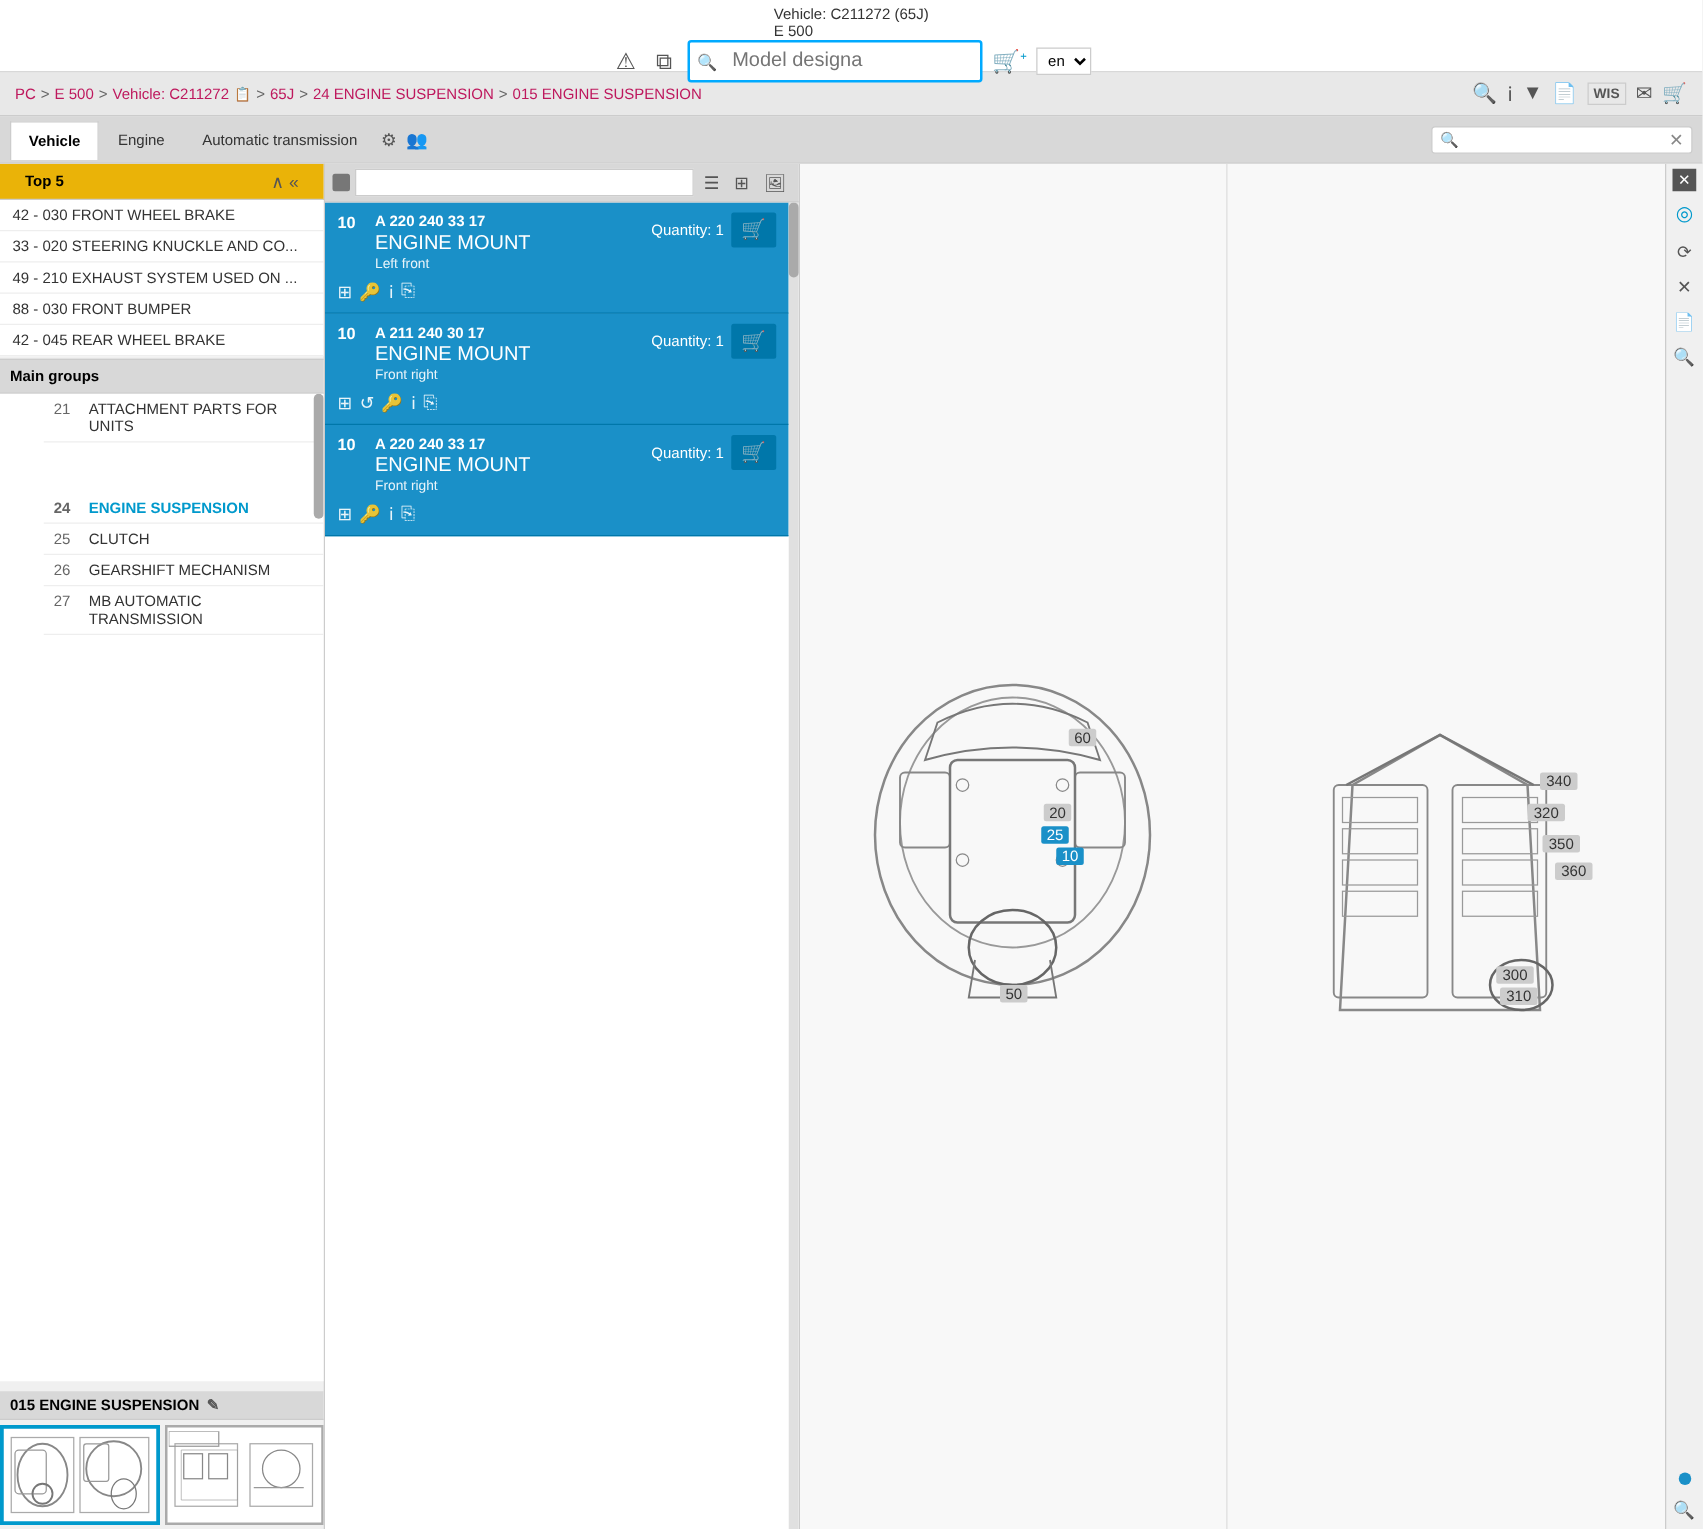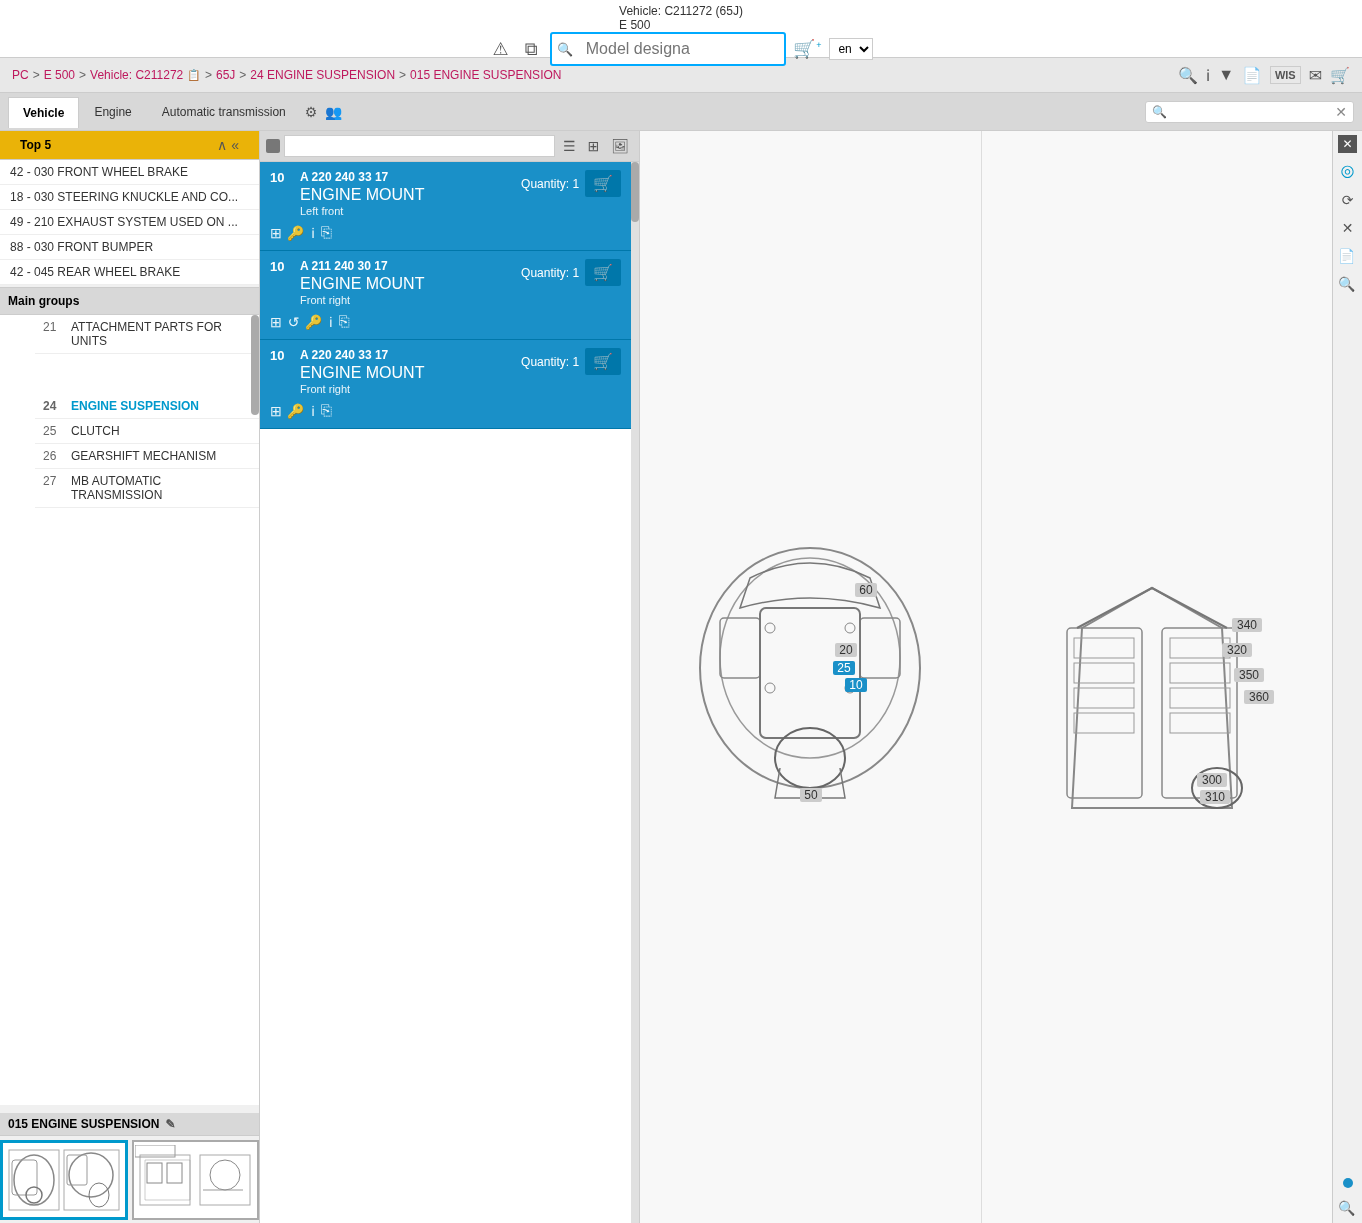--- a/index.html
+++ b/index.html
@@ -161,21 +161,21 @@
 
     <div class="top5-header">
       <span>Top 5</span>
       <div class="top5-controls">
         <button class="top5-btn">∧</button>
         <button class="top5-btn">«</button>
       </div>
     </div>
     <div class="top5-list">
       <div class="top5-item">42 - 030 FRONT WHEEL BRAKE</div>
-      <div class="top5-item">18 - 030 STEERING KNUCKLE AND CO...</div>
+      <div class="top5-item">33 - 020 STEERING KNUCKLE AND CO...</div>
       <div class="top5-item">49 - 210 EXHAUST SYSTEM USED ON ...</div>
       <div class="top5-item">88 - 030 FRONT BUMPER</div>
       <div class="top5-item">42 - 045 REAR WHEEL BRAKE</div>
     </div>
 
     <div class="main-groups-header">Main groups</div>
     <div class="group-list" style="position:relative;">
       <div class="group-item">
         <span class="group-num">21</span>
         <span>ATTACHMENT PARTS FOR UNITS</span>

